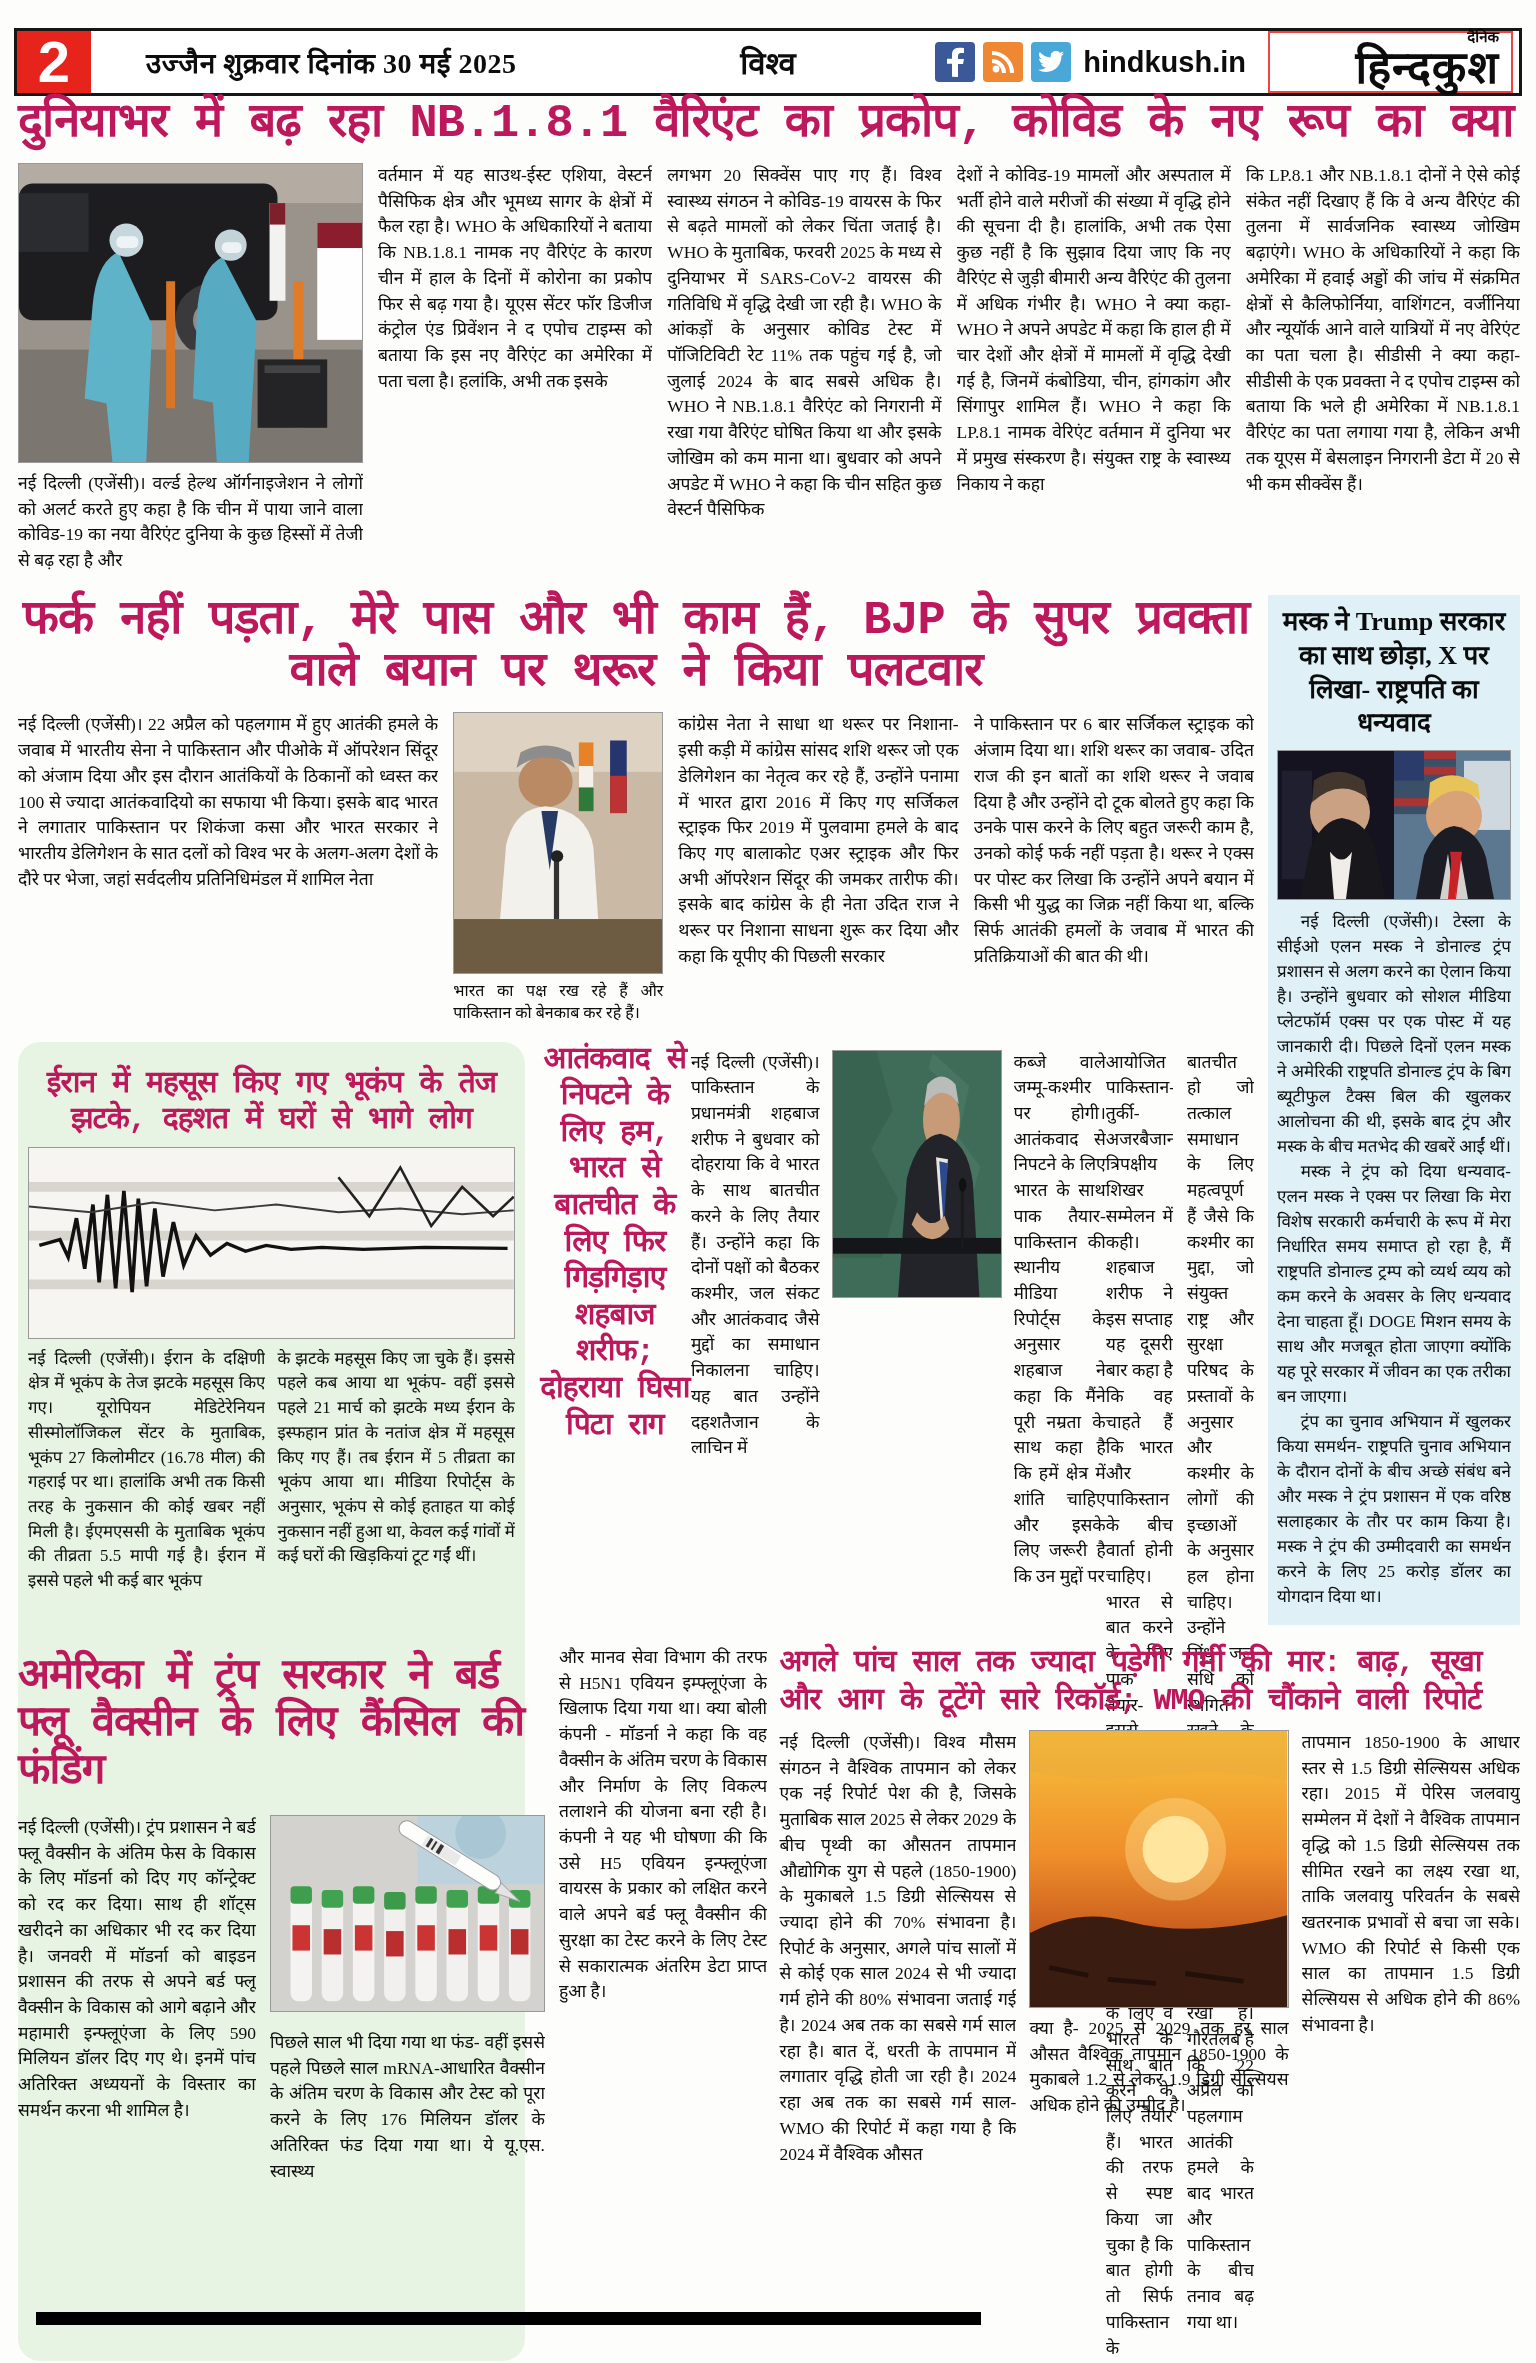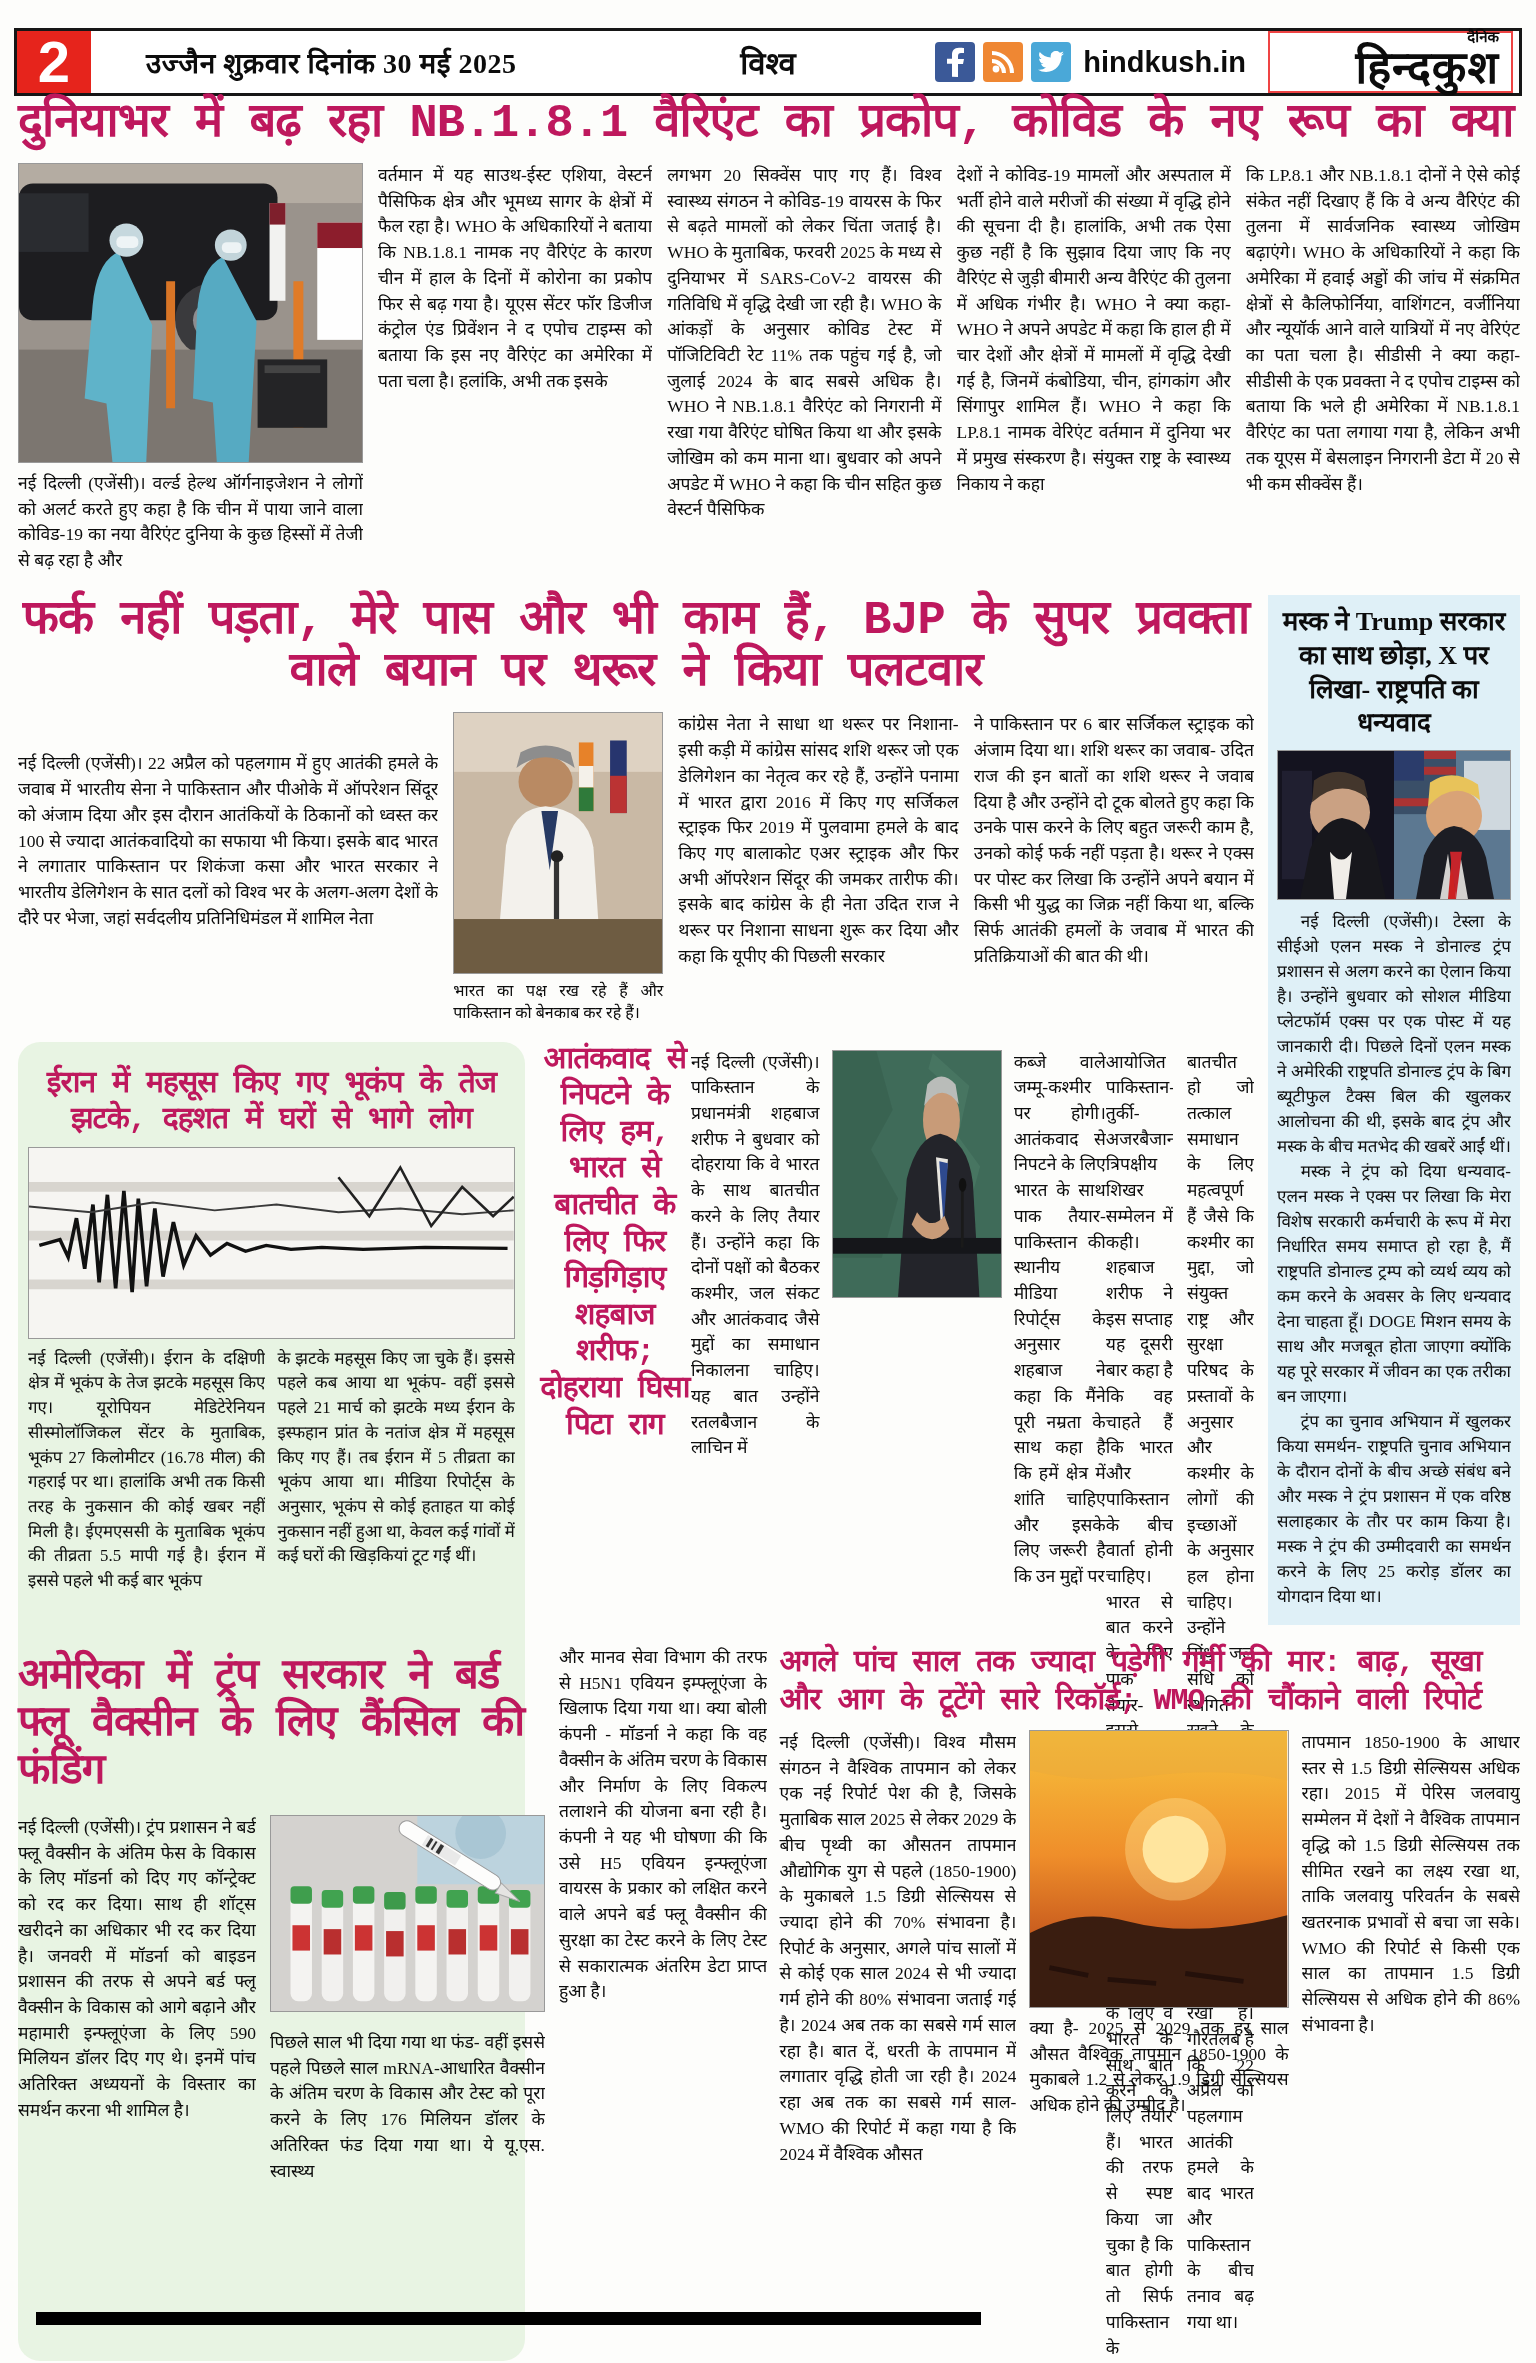--- a/index.html
+++ b/index.html
@@ -44,21 +44,21 @@
   .newstext { font-size:17.5px; line-height:1.47; text-align:justify; overflow:hidden; }
   .art1 .imgcol { width:345px; flex:none; display:flex; flex-direction:column; gap:8px; }
   .art1 .imgcol .newstext { flex:1; }
   .photo { border:1px solid #999; display:block; width:100%; }
   .art1 .tcol { flex:1; }
   
   .midband { position:absolute; top:595px; left:18px; right:16px; height:1030px; display:flex; gap:14px; }
   .mid-main { flex:1; display:flex; flex-direction:column; }
   .headline-2 { font-size:47px; text-align:center; line-height:1.1; }
   .tharoor-body { display:flex; gap:15px; margin-top:14px; height:335px; }
-  .tharoor-body .c1 { width:34%;margin-top:39px; }
+  .tharoor-body .c1 { width:34%; }
   .tharoor-body .imgc { width:17%; flex:none; }
   .caption { font-size:16px; line-height:1.35; margin-top:6px; text-align:justify; }
   .tharoor-body .c2, .tharoor-body .c3 { flex:1; }
   .row3 { display:flex; gap:14px; margin-top:18px; flex:1; }
   .iran { width:41%; background:#e8f4e3; padding:24px 10px; display:flex; flex-direction:column;border-radius:22px; }
   .headline-3 { font-size:30px; text-align:center; line-height:1.22; font-weight:900; }
   .iran-cols { display:flex; gap:12px; margin-top:8px; flex:1; }
   .iran-cols .newstext { flex:1; font-size:16.8px; }
   .shehbaz { flex:1; display:flex; }
   .sheh-top { display:flex; gap:12px; margin-top:8px; }
@@ -202,21 +202,21 @@
           </svg>
           <div class="iran-cols">
             <div class="newstext">नई दिल्ली (एजेंसी)। ईरान के दक्षिणी क्षेत्र में भूकंप के तेज झटके महसूस किए गए। यूरोपियन मेडिटेरेनियन सीस्मोलॉजिकल सेंटर के मुताबिक, भूकंप 27 किलोमीटर (16.78 मील) की गहराई पर था। हालांकि अभी तक किसी तरह के नुकसान की कोई खबर नहीं मिली है। ईएमएससी के मुताबिक भूकंप की तीव्रता 5.5 मापी गई है। ईरान में इससे पहले भी कई बार भूकंप</div>
             <div class="newstext">के झटके महसूस किए जा चुके हैं। इससे पहले कब आया था भूकंप- वहीं इससे पहले 21 मार्च को झटके मध्य ईरान के इस्फहान प्रांत के नतांज क्षेत्र में महसूस किए गए हैं। तब ईरान में 5 तीव्रता का भूकंप आया था। मीडिया रिपोर्ट्स के अनुसार, भूकंप से कोई हताहत या कोई नुकसान नहीं हुआ था, केवल कई गांवों में कई घरों की खिड़कियां टूट गईं थीं।</div>
           </div>
         </div>
 
         <div class="shehbaz">
           <div class="h-xl headline-3">आतंकवाद से निपटने के लिए हम, भारत से बातचीत के लिए फिर गिड़गिड़ाए शहबाज शरीफ; दोहराया घिसा पिटा राग</div>
           <div class="sheh-top">
-            <div class="sc1 newstext">नई दिल्ली (एजेंसी)। पाकिस्तान के प्रधानमंत्री शहबाज शरीफ ने बुधवार को दोहराया कि वे भारत के साथ बातचीत करने के लिए तैयार हैं। उन्होंने कहा कि दोनों पक्षों को बैठकर कश्मीर, जल संकट और आतंकवाद जैसे मुद्दों का समाधान निकालना चाहिए। यह बात उन्होंने रतलबैजान के लाचिन में</div>
+            <div class="sc1 newstext">नई दिल्ली (एजेंसी)। पाकिस्तान के प्रधानमंत्री शहबाज शरीफ ने बुधवार को दोहराया कि वे भारत के साथ बातचीत करने के लिए तैयार हैं। उन्होंने कहा कि दोनों पक्षों को बैठकर कश्मीर, जल संकट और आतंकवाद जैसे मुद्दों का समाधान निकालना चाहिए। यह बात उन्होंने दहशतैजान के लाचिन में</div>
             <div class="imgc">
               <svg class="photo" viewBox="0 0 310 250" height="248" preserveAspectRatio="none">
                 <rect width="310" height="250" fill="#3f6b59"></rect>
                 <path d="M0 0h80l30 60-40 40 50 50-30 60H0z" fill="#37604f" opacity=".7"></path>
                 <path d="M180 10l60 30-20 50 40 30-30 60" stroke="#4d7b67" stroke-width="18" fill="none" opacity=".6"></path>
                 <circle cx="200" cy="70" r="34" fill="#c89b78"></circle>
                 <path d="M168 56 q32 -26 64 -2 l-6 -20 q-26 -16 -52 0 z" fill="#b9bcb9"></path>
                 <path d="M120 250 l16 -120 q20 -44 62 -46 q50 6 60 50 l12 116 z" fill="#23242a"></path>
                 <path d="M190 108 l10 76 12 -74 z" fill="#e8e6e0"></path>
                 <path d="M196 112 l8 66 8 -64 z" fill="#2e4a8f"></path>

